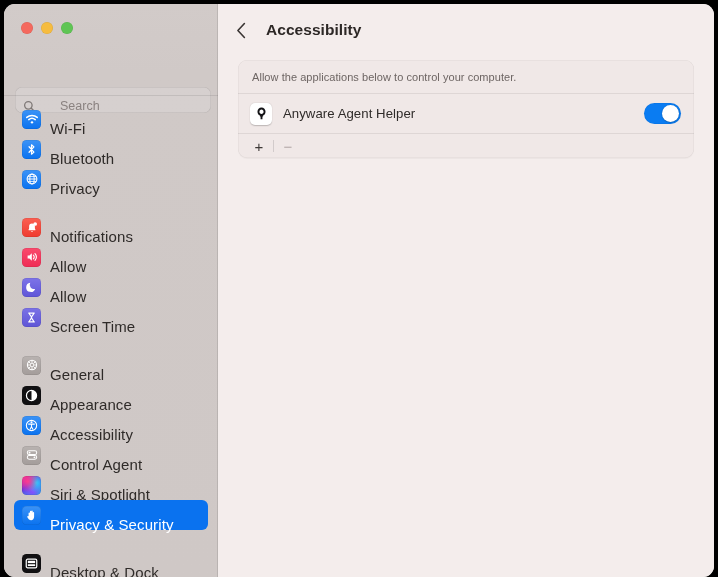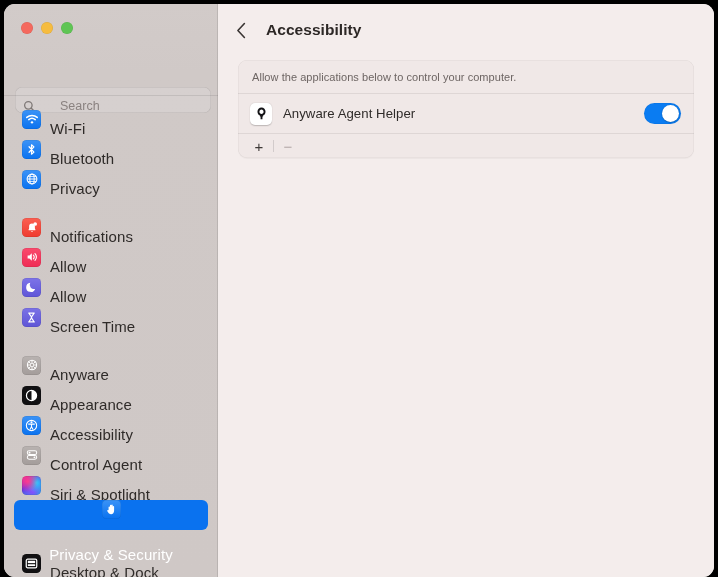--- a/index.html
+++ b/index.html
@@ -107,21 +107,21 @@
   .nav-item {
     display: flex;
     align-items: center;
     gap: 9px;
     height: 30px;
     padding: 0 8px;
     border-radius: 6px;
     cursor: default;
     position: relative;
   }
-  .nav-item.selected { background: #0a72ef; flex-direction: column; }
+  .nav-item.selected { background: #0a72ef; }
   .nav-label {
     font-size: 15px;
     color: #2f2b29;
     letter-spacing: 0.1px;
     white-space: nowrap;
     margin-top: 18px;
   }
   .nav-item.selected .nav-label { color: #ffffff; }
 
   .app-icon {
@@ -363,21 +363,21 @@
 
       <div class="nav-group">
         <div class="nav-item">
           <span class="app-icon ic-gray">
             <svg width="14" height="14" viewBox="0 0 16 16">
               <circle cx="8" cy="8" r="5.3" fill="none" stroke="#fff" stroke-width="1.15"></circle>
               <circle cx="8" cy="8" r="2.1" fill="none" stroke="#fff" stroke-width="1.05"></circle>
               <path d="M8 2.7v2.2M8 11.1v2.2M2.7 8h2.2M11.1 8h2.2M4.2 4.2l1.6 1.6M10.2 10.2l1.6 1.6M11.8 4.2l-1.6 1.6M5.8 10.2l-1.6 1.6" stroke="#fff" stroke-width="1.05" stroke-linecap="round"></path>
             </svg>
           </span>
-          <span class="nav-label">Anyware</span>
+          <span class="nav-label">General</span>
         </div>
         <div class="nav-item">
           <span class="app-icon ic-black">
             <svg width="15" height="15" viewBox="0 0 16 16">
               <circle cx="8" cy="8" r="5.4" fill="none" stroke="#fff" stroke-width="1.3"></circle>
               <path d="M8 2.6a5.4 5.4 0 0 1 0 10.8Z" fill="#fff"></path>
             </svg>
           </span>
           <span class="nav-label">Appearance</span>
         </div>

